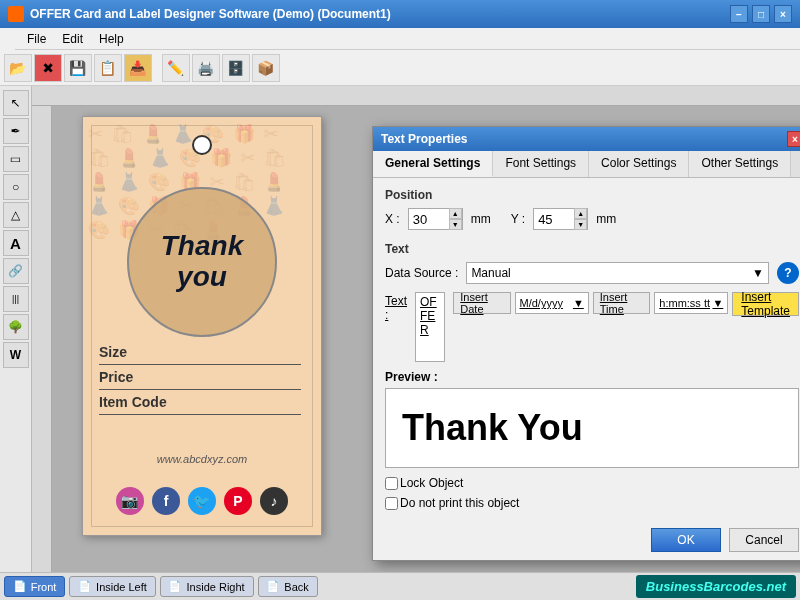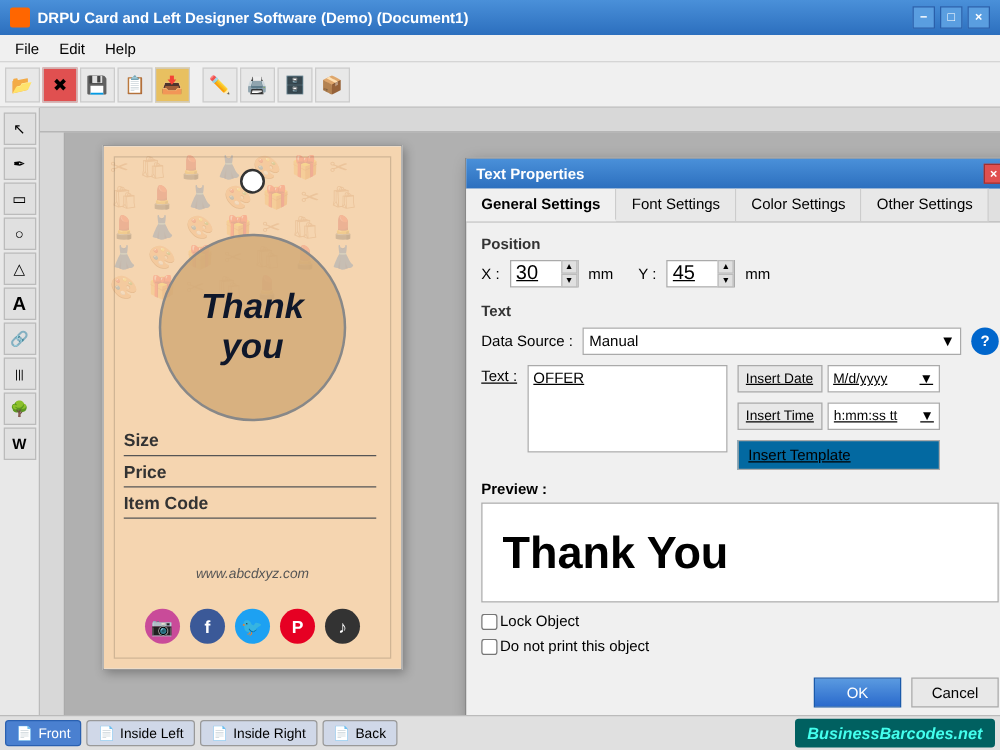--- a/index.html
+++ b/index.html
@@ -32,20 +32,21 @@
 
     
     .menu-bar {
       background: #f0f0f0;
       height: 22px;
       display: flex;
       align-items: center;
       padding: 0 4px;
       border-bottom: 1px solid #ccc;
       font-size: 12px;
+      margin-left: 15px;
     }
     .menu-item { padding: 2px 8px; cursor: pointer; }
 
     
     .toolbar {
       background: #f0f0f0;
       height: 36px;
       display: flex;
       align-items: center;
       padding: 2px 4px;
@@ -294,24 +295,23 @@
       width: 55px; height: 22px;
       border: 1px solid #aaa;
       background: white;
       display: flex;
       align-items: center;
     }
     .spin-input input {
       width: 40px; height: 100%;
       border: none;
       background: transparent;
-      font-size: 16px;
+      font-size: 13px;
       padding-left: 4px;
       outline: none;
-      text-decoration: underline;
     }
     .spin-arrows {
       display: flex;
       flex-direction: column;
       width: 14px;
     }
     .spin-arrow {
       height: 11px;
       background: #e0e0e0;
       border: 1px solid #bbb;
@@ -360,21 +360,21 @@
     .text-textarea {
       width: 160px; height: 70px;
       border: 1px solid #aaa;
       background: white;
       font-size: 12px;
       padding: 2px 4px;
       resize: none;
     }
     .text-actions {
       display: flex;
-      flex-direction: column;
+      flex-direction: row;
       gap: 4px;
     }
     .insert-btn {
       height: 22px;
       background: #e8e8e8;
       border: 1px solid #aaa;
       font-size: 11px;
       cursor: pointer;
       display: flex;
       align-items: center;
@@ -387,21 +387,21 @@
       background: white;
       font-size: 11px;
       display: flex;
       align-items: center;
       justify-content: space-between;
       padding: 0 4px;
       cursor: pointer;
     }
     .insert-template-btn {
       height: 24px;
-      background: #0369a1;
+      background: #fde047;
       border: 1px solid #aaa;
       font-size: 12px;
       cursor: pointer;
       display: flex;
       align-items: center;
       padding: 0 8px;
       width: 100%;
     }
     .preview-section {
       margin-top: 8px;
@@ -500,21 +500,21 @@
       gap: 4px;
       margin-bottom: 4px;
     }
   </style>
 </head>
 <body>
 
 <div class="title-bar">
   <div class="title-bar-left">
     <div class="title-icon"></div>
-    <span>DRPU Card and Left Designer Software (Demo) (Document1)</span>
+    <span>OFFER Card and Label Designer Software (Demo) (Document1)</span>
   </div>
   <div class="title-bar-controls">
     <div class="title-btn">−</div>
     <div class="title-btn">□</div>
     <div class="title-btn">×</div>
   </div>
 </div>
 
 <div class="menu-bar">
   <span class="menu-item">File</span>

